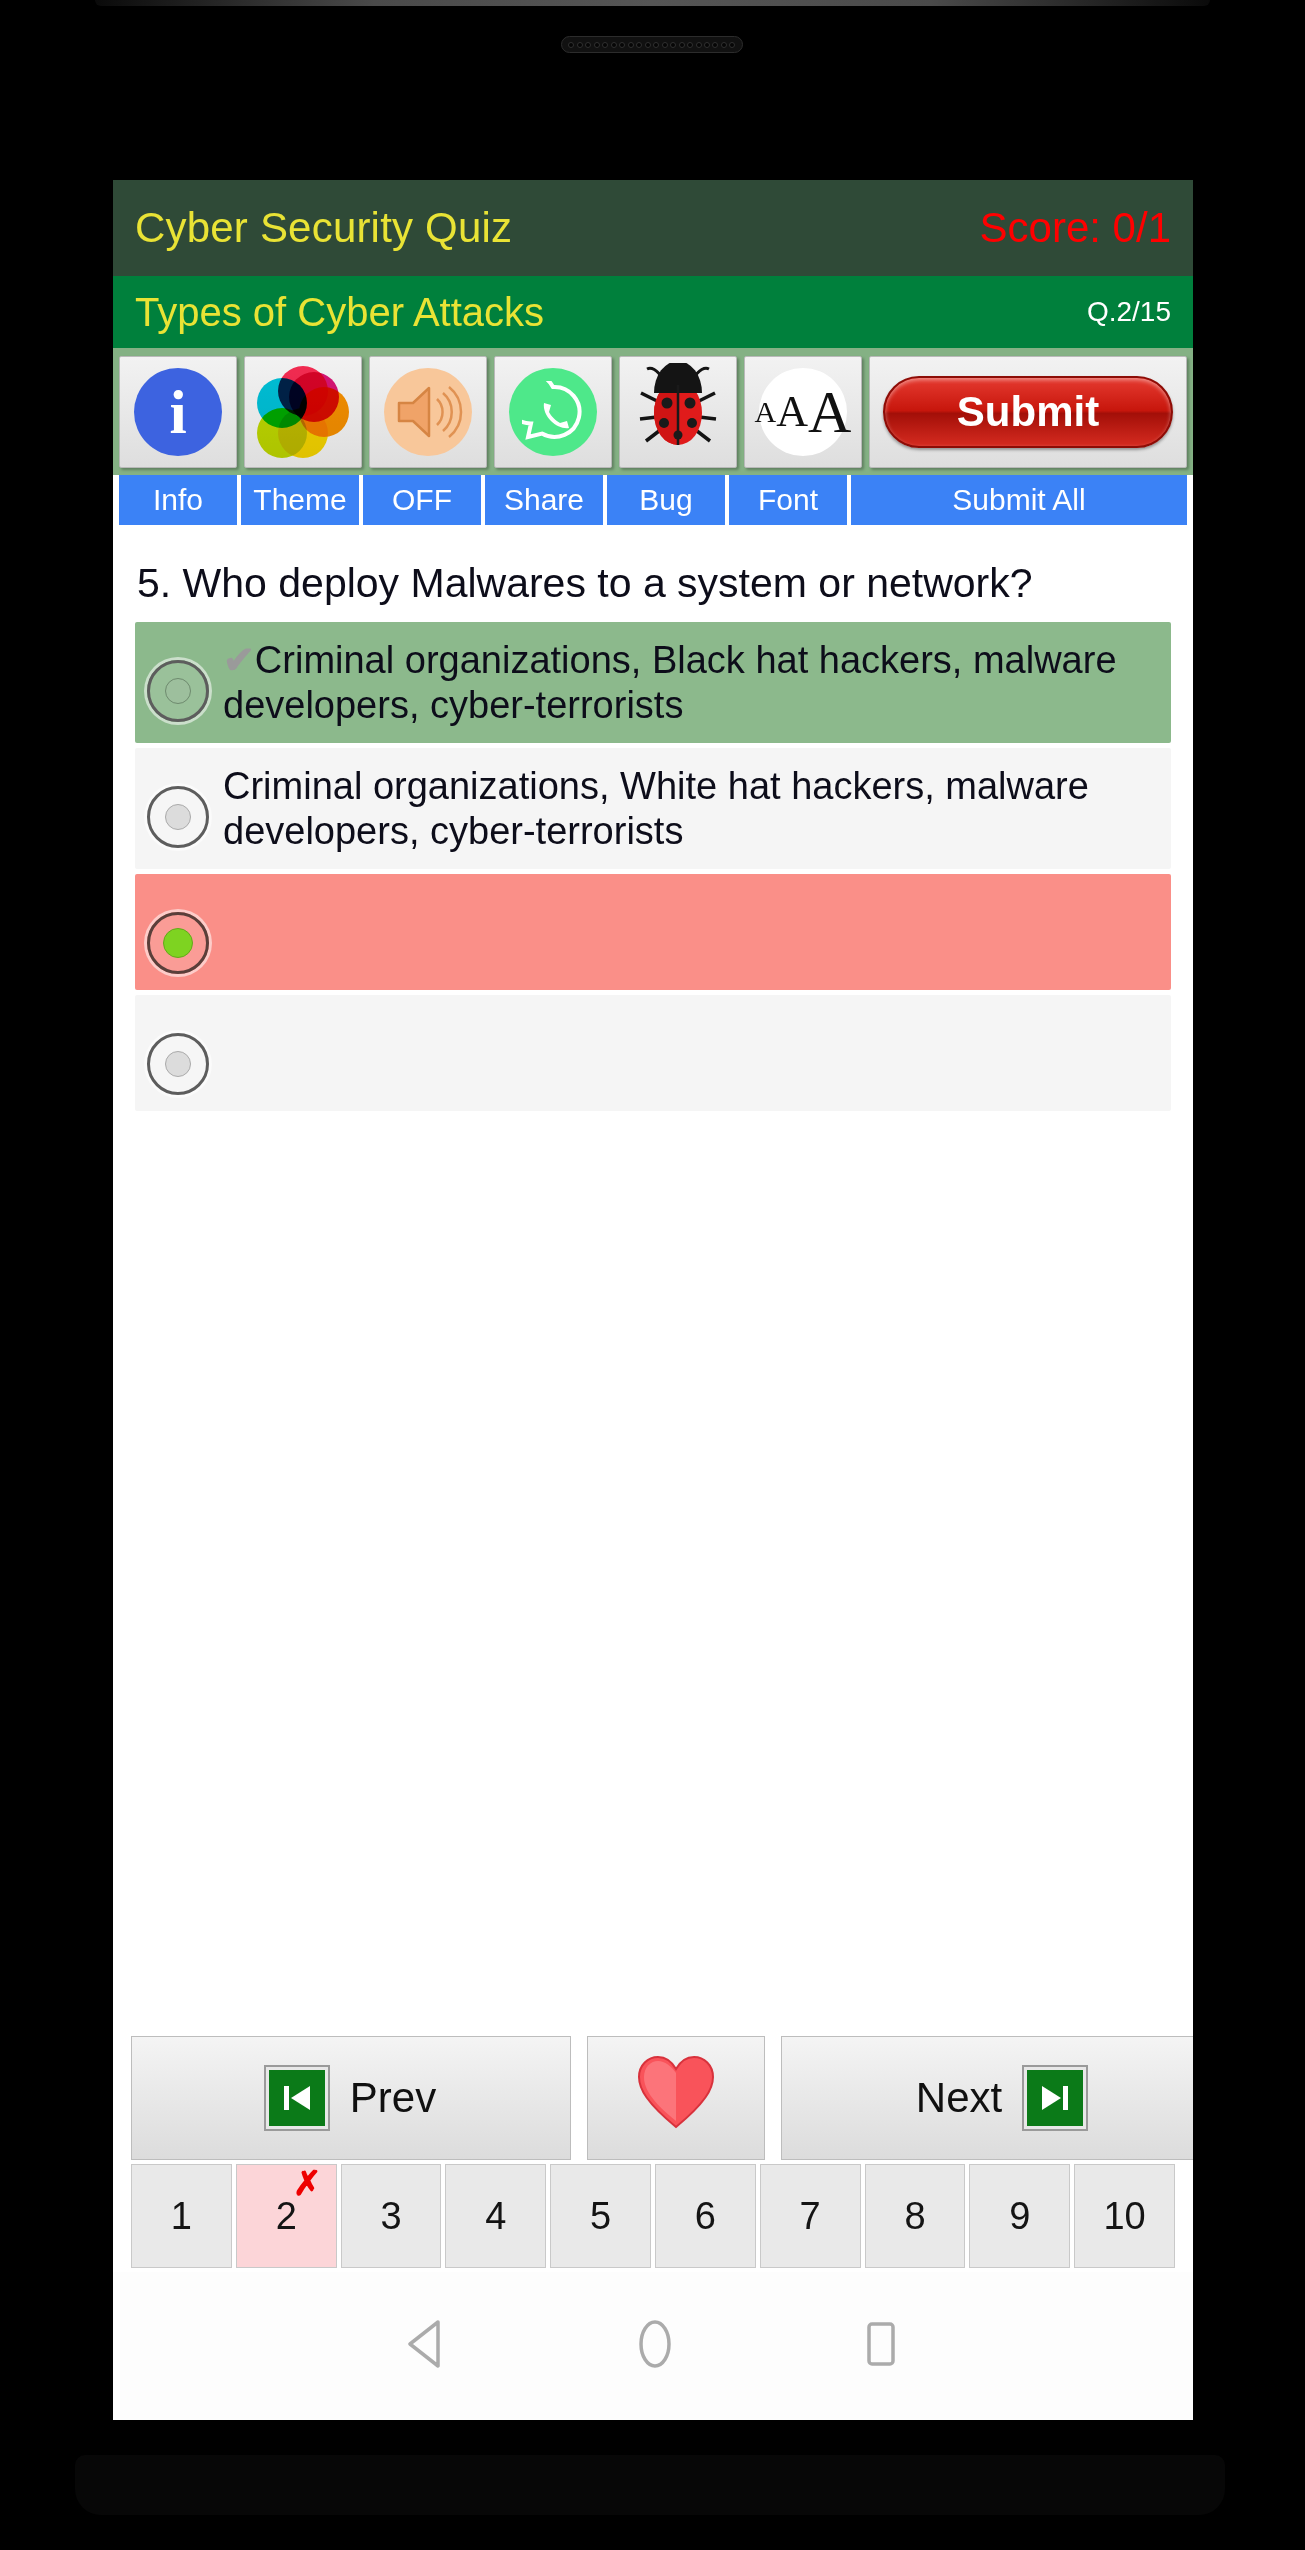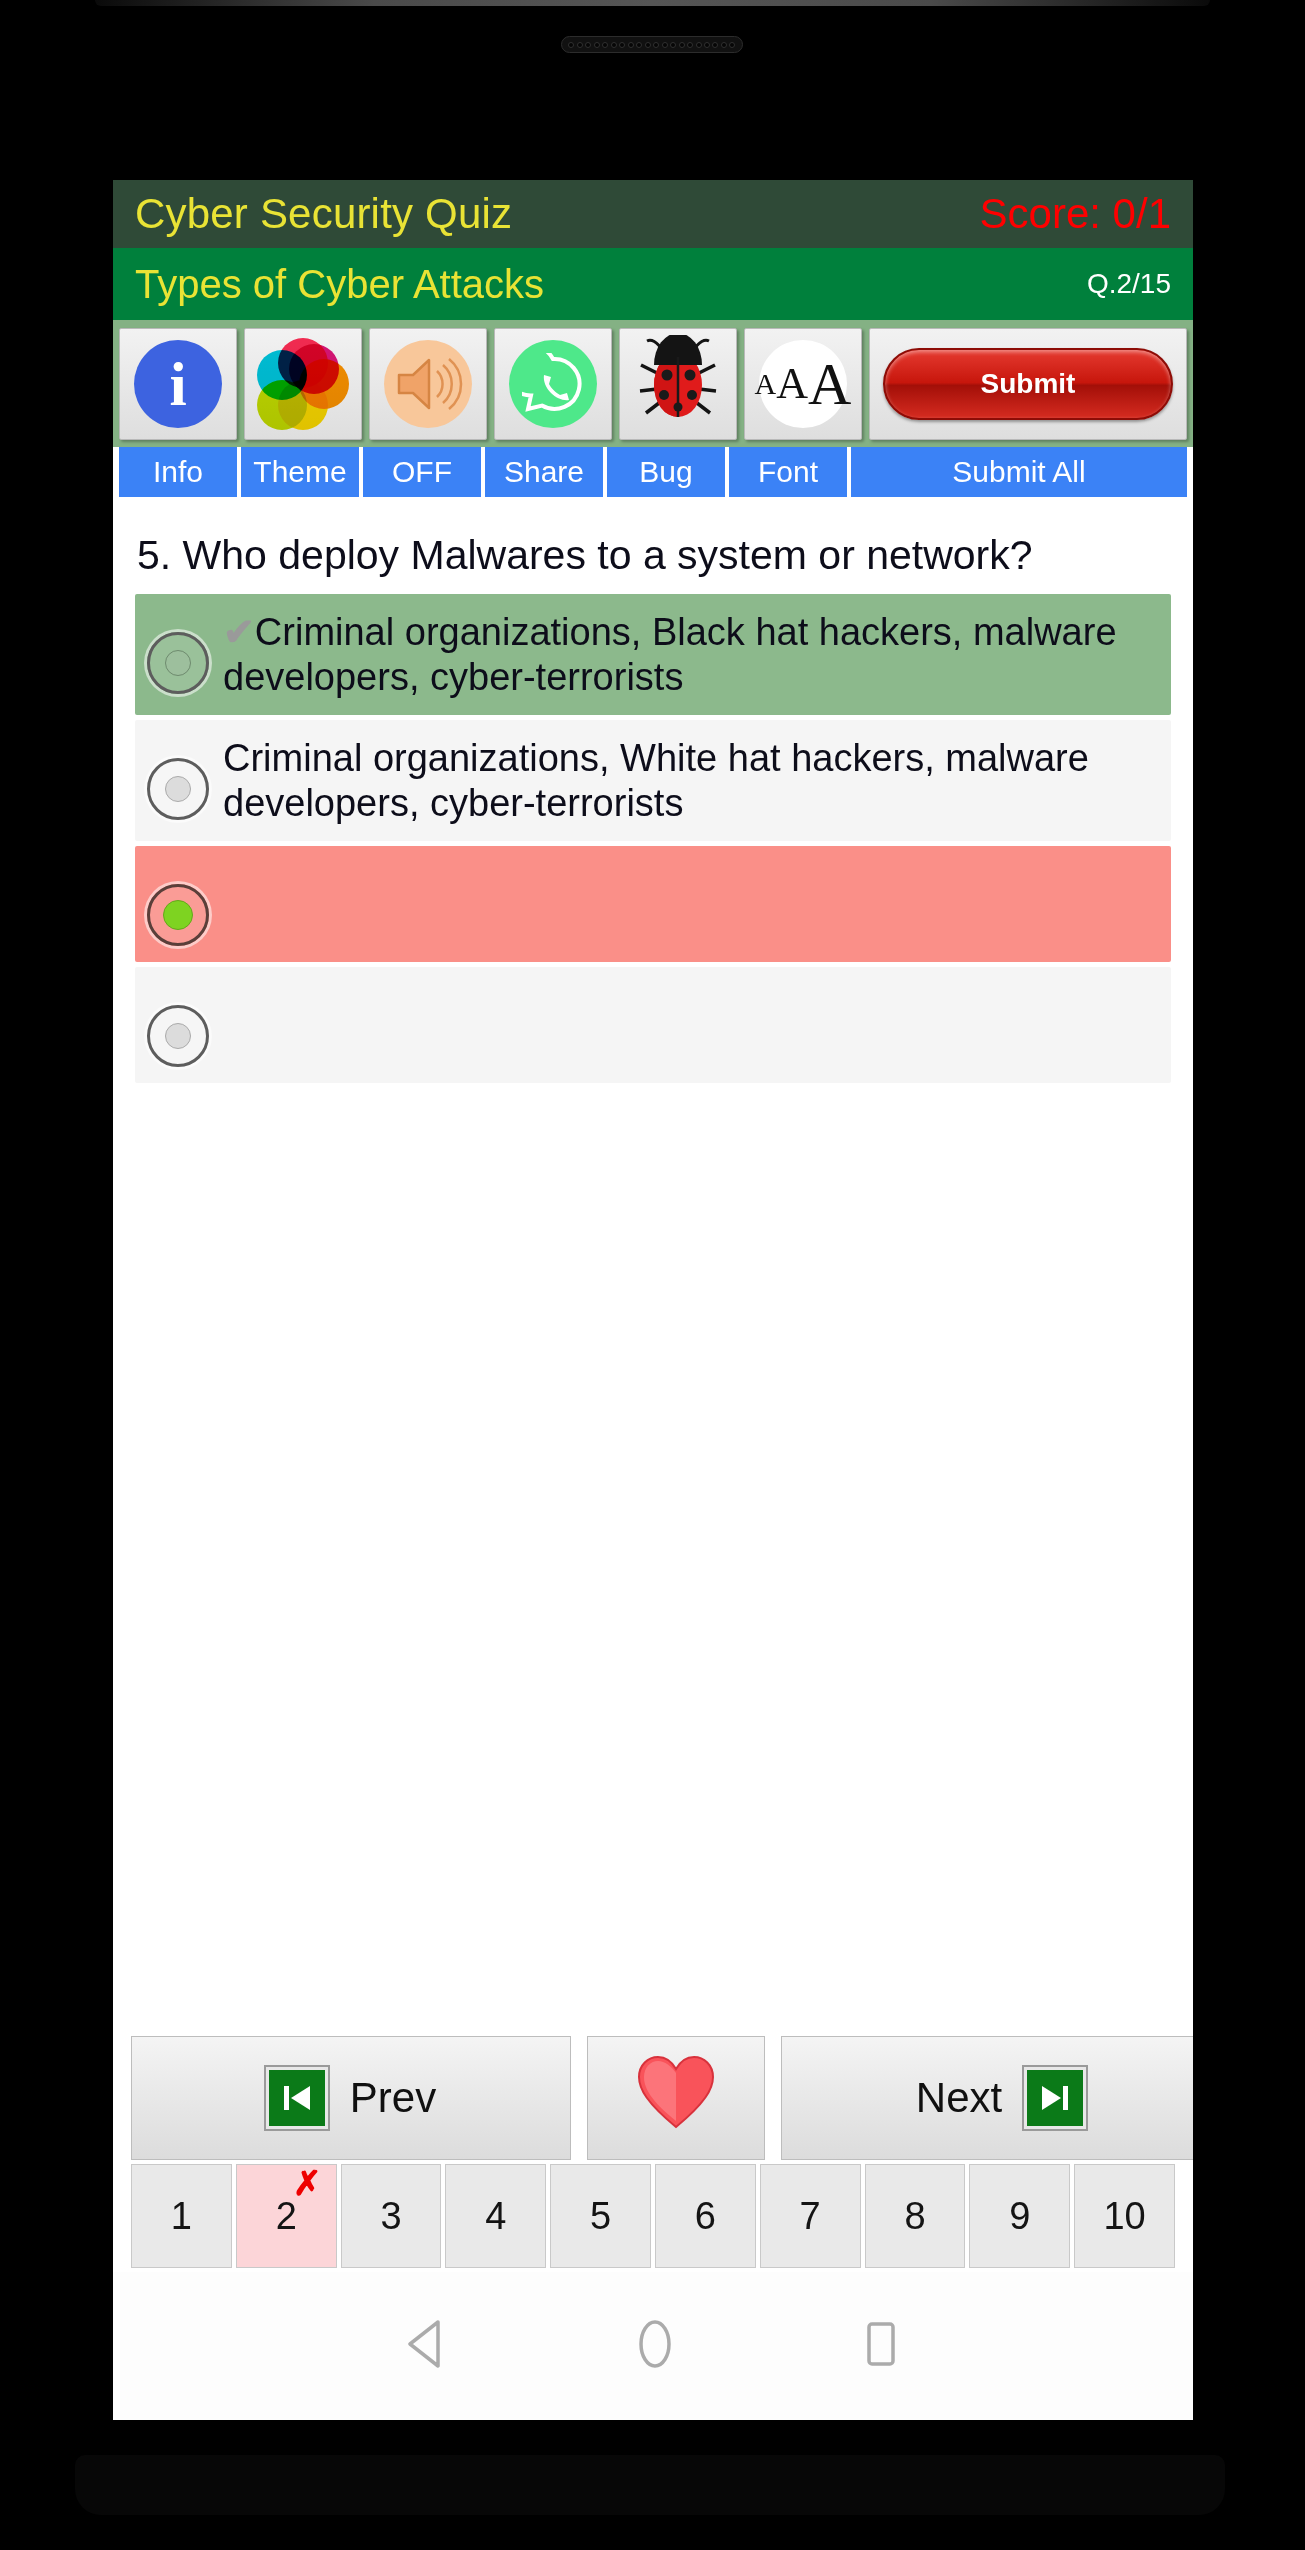--- a/index.html
+++ b/index.html
@@ -30,21 +30,21 @@
     background: #060606; border: 1px solid #303030; display:block; }
   
   #app {
     position: absolute; left: 113px; top: 180px;
     width: 1080px; height: 2240px;
     background: #ffffff;
     overflow: hidden;
   }
   
   #title-bar {
-    height: 68px; background: #2f4a37;
+    height: 96px; background: #2f4a37;
     display: flex; align-items: center; justify-content: space-between;
     padding: 16px 22px;
     text-align: right;
   }
   #app-title { color: #e9e335; font-size: 42px; letter-spacing: .2px; }
   #score { color: #ff0000; font-size: 42px; }
   
   #subtitle-bar {
     height: 72px; background: #00803c;
     display: flex; align-items: center; justify-content: space-between;
@@ -85,21 +85,21 @@
   #icon-font { background:#ffffff; }
   #icon-font span { color:#111; font-family:"Liberation Serif", serif; line-height:1; }
   
   #submit-pill {
     width: 92%; height: 72px; border-radius: 40px;
     background: linear-gradient(180deg,#e53a30 0%,#c7160c 48%,#a30f08 52%,#d52b20 100%);
     border: 2px solid #8d0c06;
     box-shadow: inset 0 2px 4px rgba(255,255,255,.45), 0 2px 3px rgba(0,0,0,.35);
     display:flex; align-items:center; justify-content:center;
   }
-  #submit-pill span { color:#fff; font-size:28px; font-weight:bold; }
+  #submit-pill span { color:#fff; font-size:42px; font-weight:bold; }
   
   #label-row { display: flex; background: #ffffff; gap: 4px; padding: 0 6px 0 6px; }
   .tool-label {
     background: #3b82f6; color: #ffffff; font-size: 30px;
     height: 50px; display:flex; align-items:center; justify-content:center;
     flex: 0 0 118px;
   }
   .tool-label.wide { flex: 1 1 auto; }
   
   #question {

